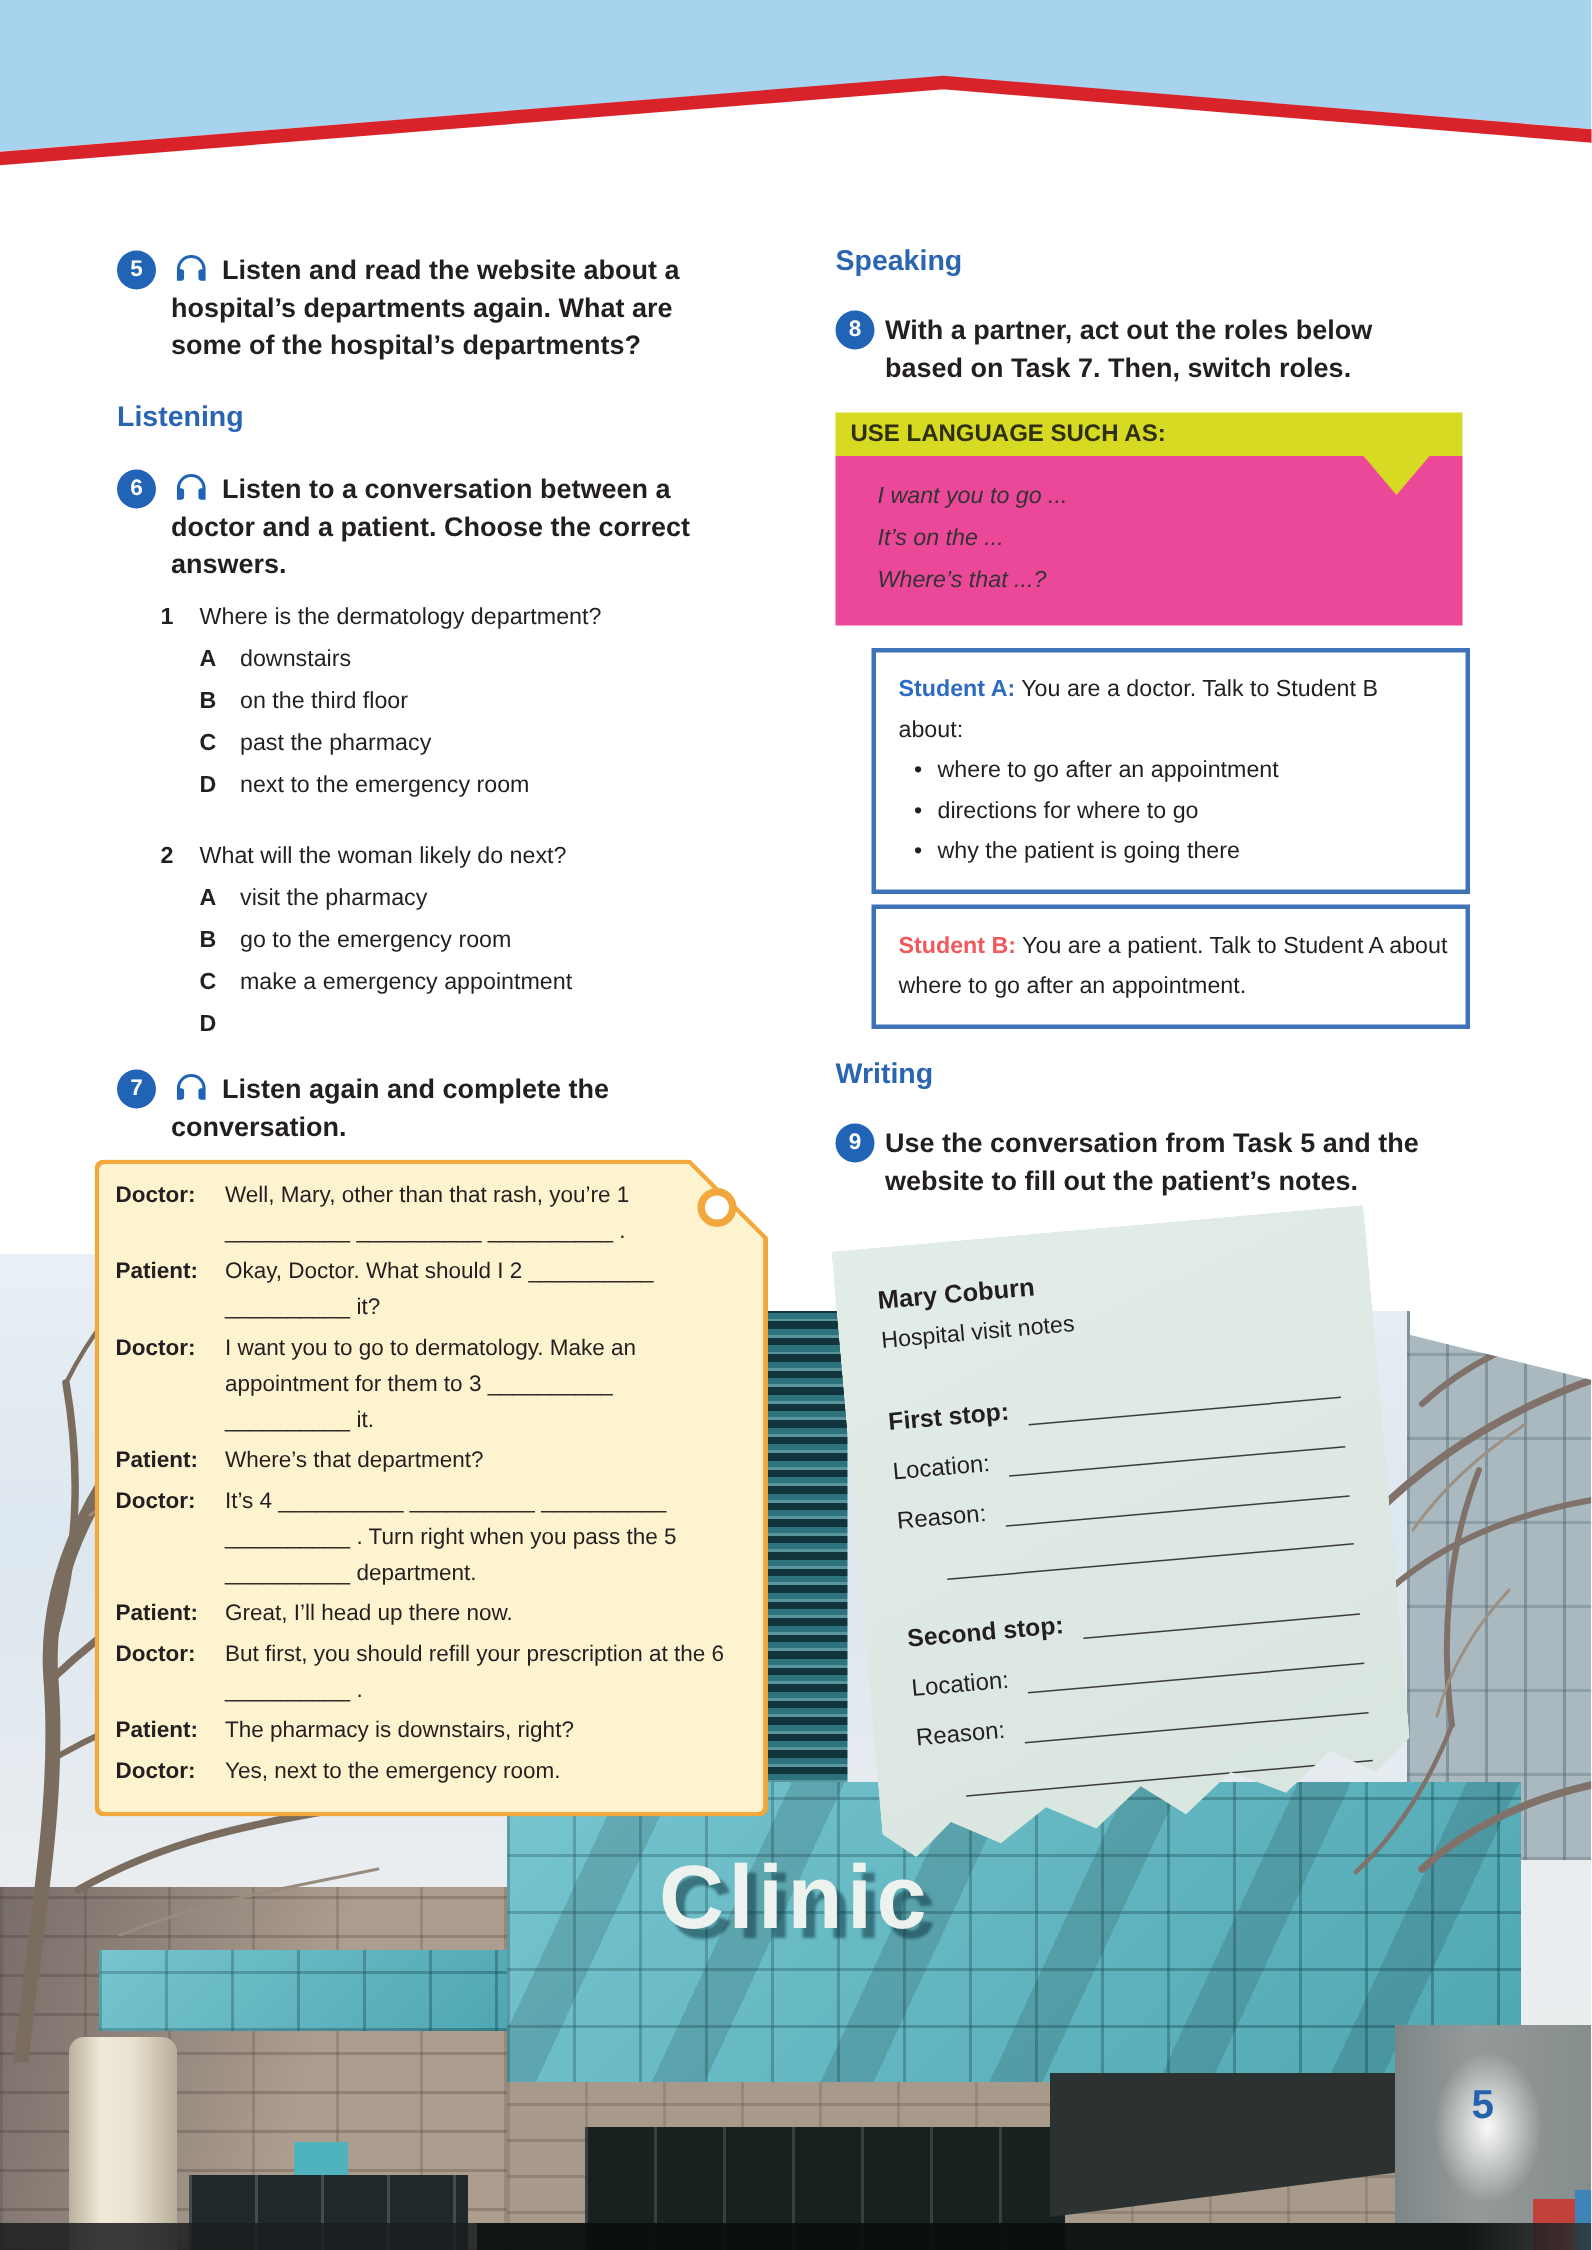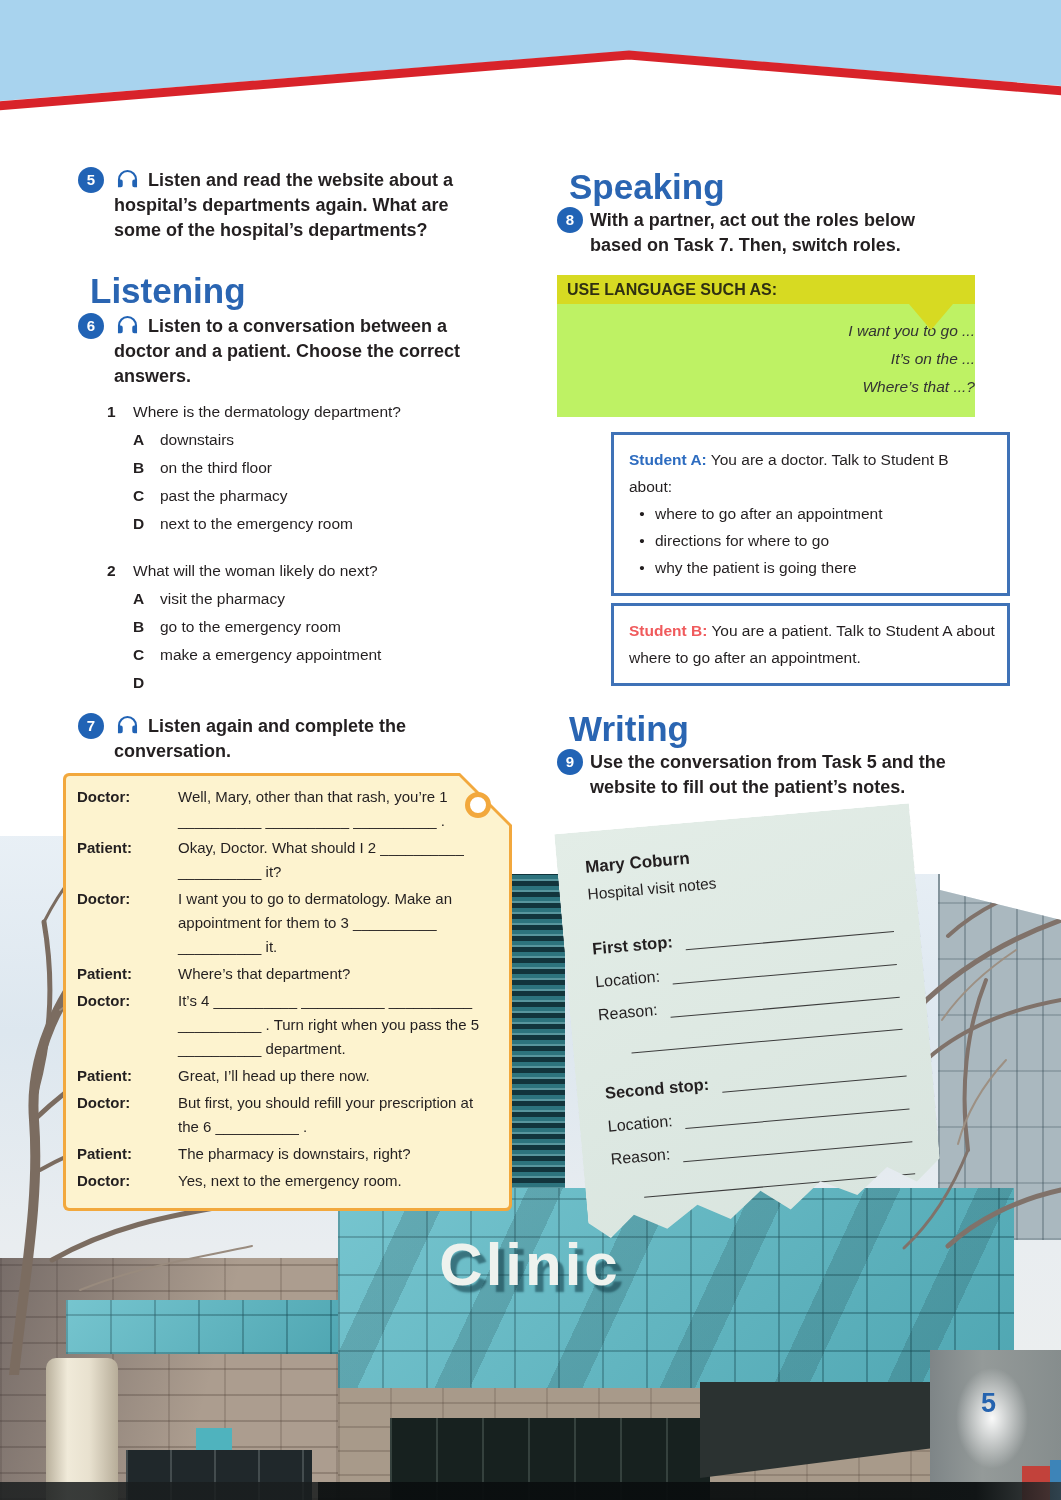--- a/index.html
+++ b/index.html
@@ -9,49 +9,49 @@
   }
   
   .top-band{position:absolute;left:0;top:0;width:1061px;height:130px;}
   
   .task{position:absolute;display:flex;}
   .tnum{flex:0 0 26px;width:26px;height:26px;border-radius:50%;background:#2163b5;color:#fff;
         font-weight:bold;font-size:15px;line-height:26px;text-align:center;margin-top:-1px;}
   .tbody{margin-left:10px;font-weight:bold;font-size:18px;line-height:25px;}
   .hp{display:inline-block;width:23px;height:21px;vertical-align:-4px;margin:0 9px 0 2px;}
   .hp svg{width:23px;height:21px;fill:#2163b5;}
-  h2.sec{position:absolute;margin:12px;font-size:35px;line-height:30px;font-weight:bold;color:#2a65b2;}
+  h2.sec{position:absolute;margin:0;font-size:19px;line-height:30px;font-weight:bold;color:#2a65b2;}
   
   .questions{position:absolute;left:107px;top:398px;width:420px;font-size:15.5px;line-height:27px;}
   .q{margin-bottom:19px;}
   .qtitle{display:flex;}
   .qnum{font-weight:bold;width:26px;flex:0 0 26px;}
   .opt{display:flex;margin-left:26px;}
   .optletter{font-weight:bold;width:27px;flex:0 0 27px;}
   .opt, .qtitle{height:28px;}
   
   .tag{position:absolute;left:63px;top:773px;width:449px;height:438px;z-index:5;}
   .tag-bg{position:absolute;inset:0;background:#f2a83d;
       clip-path:polygon(0px 0px,397px 0px,449px 52px,449px 438px,0px 438px);border-radius:6px;}
   .tag-in{position:absolute;inset:3px;background:#fdf3cf;
       clip-path:polygon(0px 0px,393px 0px,443px 50px,443px 432px,0px 432px);border-radius:4px;}
   .tag-hole{position:absolute;left:402px;top:19px;width:26px;height:26px;border-radius:50%;
       background:#fff;border:5px solid #f2a83d;box-sizing:border-box;}
   .dialogue{position:absolute;left:14px;top:12px;width:412px;font-size:15px;line-height:24px;}
-  .drow{display:flex;margin-bottom:3px;gap:28px;}
+  .drow{display:flex;margin-bottom:3px;}
   .dspeaker{font-weight:bold;flex:0 0 70px;width:70px;}
   .dtext{margin-left:3px;width:336px;}
   
   .langbox{position:absolute;left:557px;top:275px;width:418px;z-index:2;}
   .langbar{background:#d7da22;color:#2f2f12;font-weight:bold;font-size:16px;line-height:19px;
       padding:5px 0 5px 10px;height:19px;}
-  .langbody{background:#bef264;padding:13px 0 16px 28px;font-style:italic;font-size:15.5px;line-height:28px;color:#333;text-align:right;}
+  .langbody{background:#ec4899;padding:13px 0 16px 28px;font-style:italic;font-size:15.5px;line-height:28px;color:#333;}
   .langptr{position:absolute;left:352px;top:29px;width:0;height:0;
       border-left:22px solid transparent;border-right:22px solid transparent;border-top:26px solid #d7da22;}
-  .stubox{position:absolute;left:611px;width:366px;background:#fff;border:3px solid #3f72b7;
+  .stubox{position:absolute;left:581px;width:366px;background:#fff;border:3px solid #3f72b7;
       padding:11px 12px 12px 15px;font-size:15.5px;line-height:27px;}
   .stu-a-label{color:#2d6cc0;font-weight:bold;}
   .stu-b-label{color:#f05a5c;font-weight:bold;}
   .bullet-row{display:flex;}
   .bullet-dot{flex:0 0 26px;width:26px;text-align:center;}
   
   .paper{position:absolute;left:572px;top:818px;width:356px;height:424px;z-index:6;
       background:linear-gradient(160deg,#e3ede7,#d8e4de);
       box-shadow:3px 5px 9px rgba(0,0,0,.28);
       transform:rotate(-5deg);

